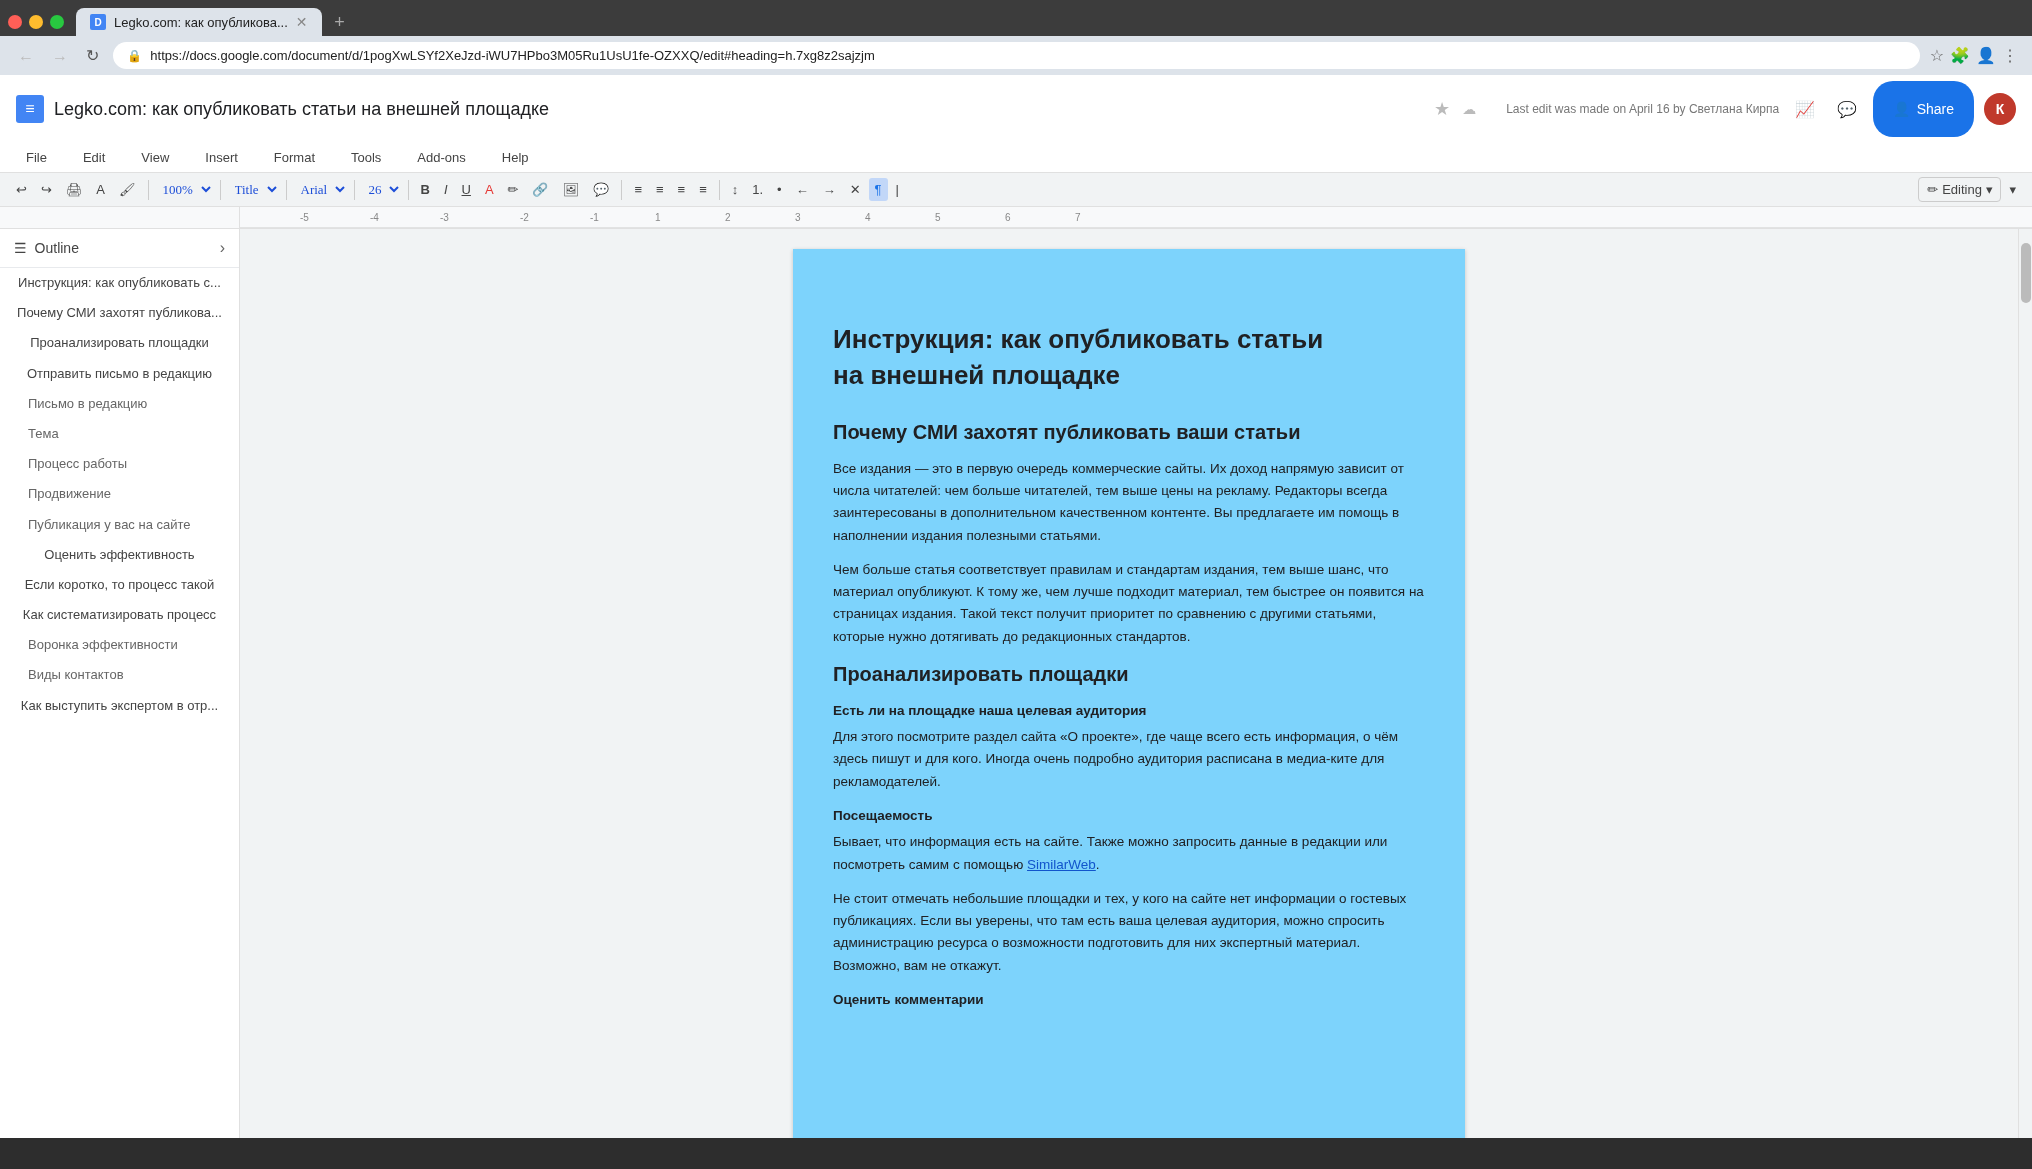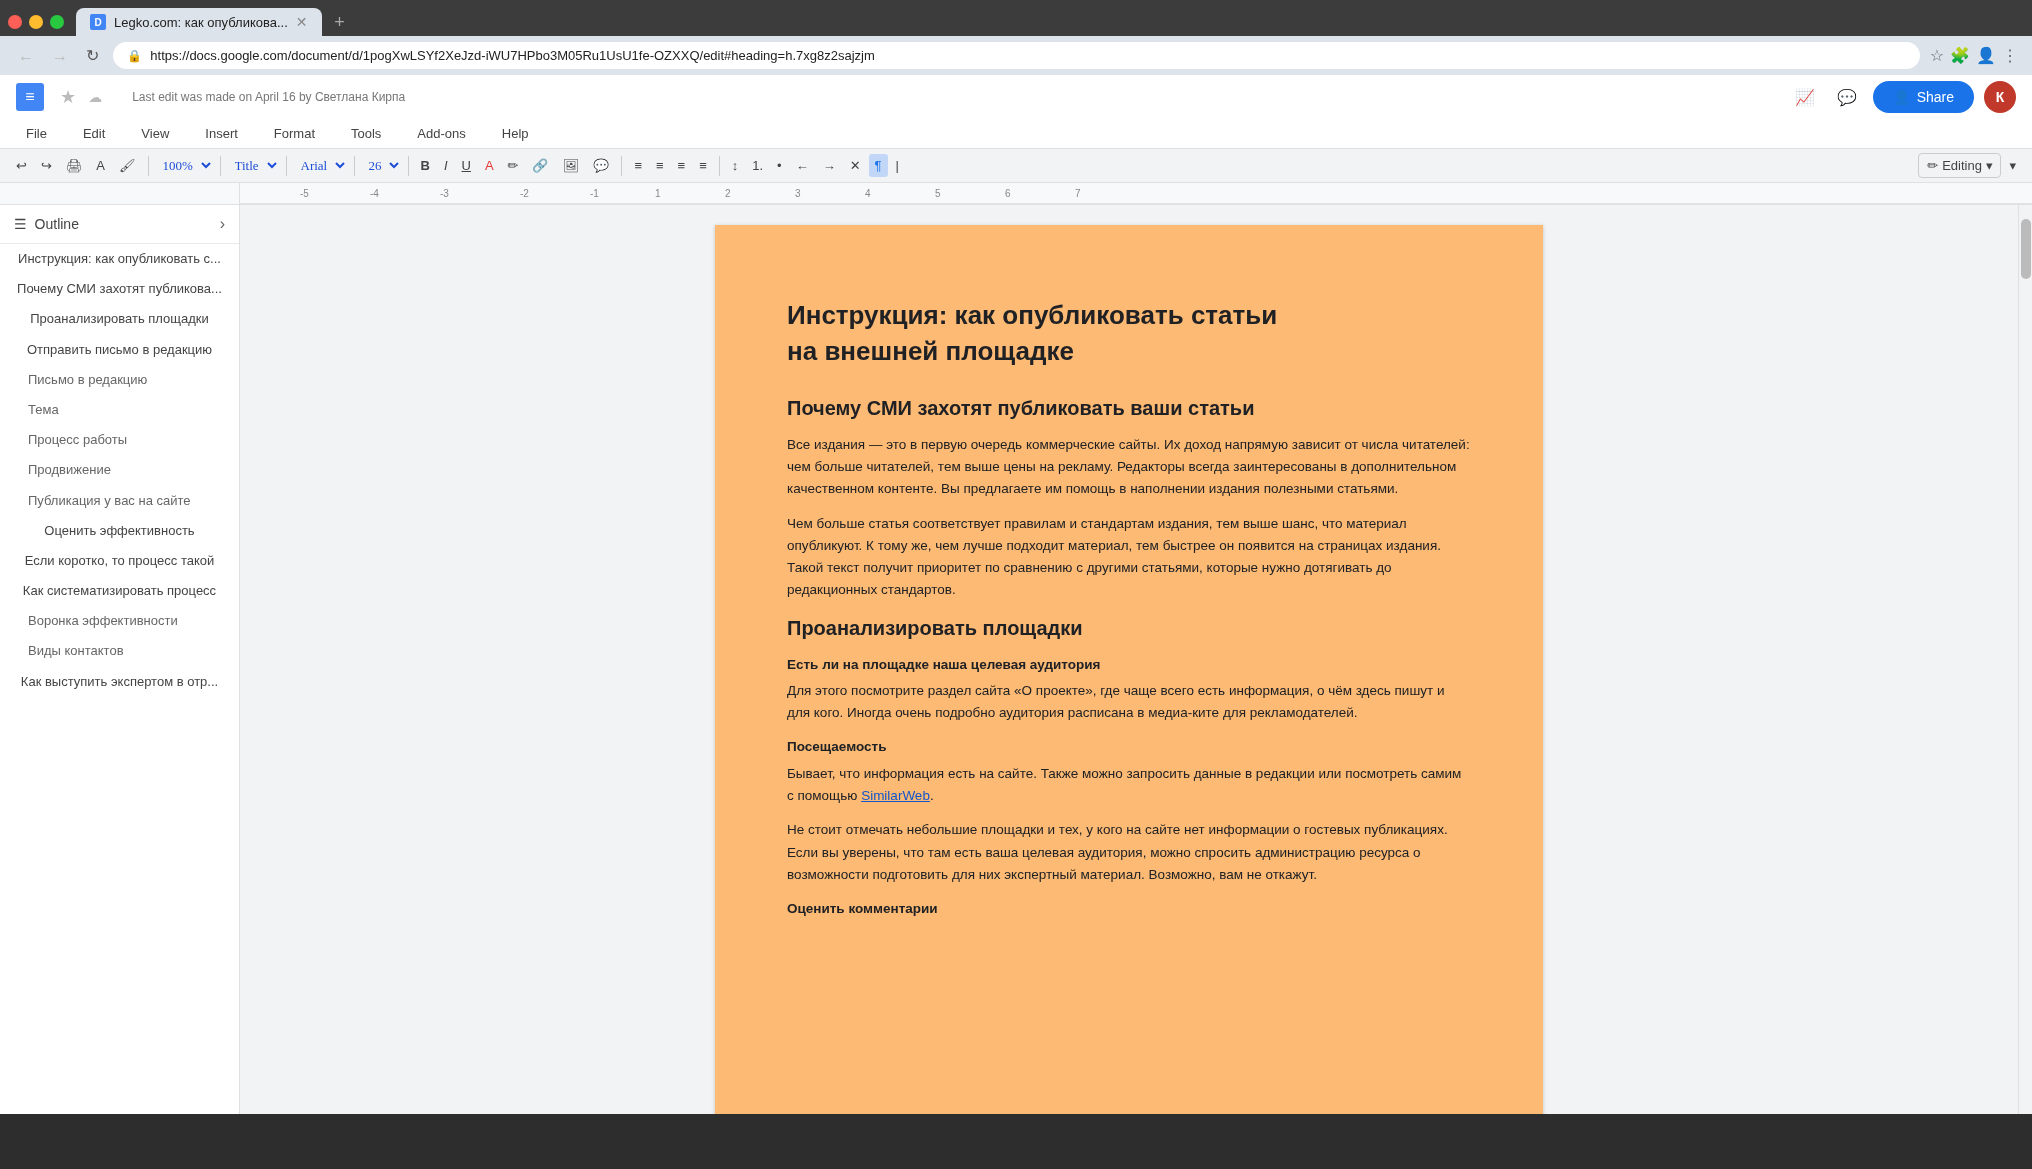--- a/index.html
+++ b/index.html
@@ -32,21 +32,21 @@
     .gdocs-appbar { background: #fff; border-bottom: 1px solid #e0e0e0; }
     .gdocs-title-row { display: flex; align-items: center; padding: 6px 16px; gap: 10px; }
     .gdocs-icon { width: 28px; height: 28px; background: #4285f4; border-radius: 3px; display: flex; align-items: center; justify-content: center; flex-shrink: 0; }
     .gdocs-icon span { color: white; font-weight: bold; font-size: 16px; }
     .gdocs-doc-title { font-size: 18px; color: #202124; font-weight: 400; flex: 1; }
     .gdocs-star { color: #bbb; font-size: 18px; margin-left: 6px; cursor: pointer; }
     .gdocs-cloud { color: #bbb; font-size: 14px; margin-left: 2px; cursor: pointer; }
     .gdocs-last-edit { font-size: 12px; color: #777; margin-left: 20px; }
     .gdocs-toolbar-right { display: flex; align-items: center; gap: 10px; margin-left: auto; }
     .gdocs-icon-btn { width: 32px; height: 32px; display: flex; align-items: center; justify-content: center; cursor: pointer; color: #555; border-radius: 50%; }
-    .gdocs-share-btn { background: #1a73e8; color: white; border-radius: 20px; padding: 8px 20px; font-size: 14px; cursor: pointer; display: flex; align-items: center; gap: 6px; }
+    .gdocs-share-btn { background: #1a73e8; color: white; border-radius: 20px; padding: 20px 20px; font-size: 14px; cursor: pointer; display: flex; align-items: center; gap: 6px; }
     .gdocs-avatar { width: 32px; height: 32px; border-radius: 50%; background: #c0392b; display: flex; align-items: center; justify-content: center; color: white; font-size: 14px; font-weight: bold; }
 
     .gdocs-menu-row { display: flex; align-items: center; padding: 2px 16px; gap: 16px; }
     .menu-item { padding: 5px 10px; font-size: 13px; color: #444; cursor: pointer; border-radius: 4px; }
 
     
     .format-toolbar { background: #f1f3f4; border-bottom: 1px solid #e0e0e0; display: flex; align-items: center; padding: 4px 10px; gap: 2px; flex-wrap: nowrap; }
     .fmt-btn { padding: 4px 6px; font-size: 13px; color: #444; cursor: pointer; border-radius: 3px; border: none; background: none; display: flex; align-items: center; }
     .fmt-sep { width: 1px; height: 20px; background: #ccc; margin: 0 4px; }
     .fmt-select { border: none; background: transparent; font-size: 13px; color: #1d4ed8; cursor: pointer; padding: 2px 4px; border-radius: 3px; font-family: Liberation Serif, serif; }
@@ -63,21 +63,21 @@
     .sidebar { width: 240px; background: #fff; border-right: 1px solid #e0e0e0; overflow-y: auto; flex-shrink: 0; }
     .sidebar-header { display: flex; align-items: center; justify-content: space-between; padding: 10px 14px; border-bottom: 1px solid #e8eaed; }
     .sidebar-title { font-size: 14px; font-weight: 500; color: #444; display: flex; align-items: center; gap: 8px; }
     .sidebar-toggle { color: #666; font-size: 16px; cursor: pointer; }
     .outline-item { padding: 6px 14px; font-size: 13px; color: #444; cursor: pointer; line-height: 1.4; }
     .outline-item.h2 { font-weight: 500; text-align: center; }
     .outline-item.h3 { padding-left: 28px; color: #666; }
 
     
     .doc-area { flex: 1; overflow-y: auto; background: #f1f3f4; padding: 20px 0; display: flex; justify-content: center; }
-    .doc-page { background: #fdba74; width: 828px; min-height: 900px; padding: 72px 72px; box-shadow: 0 1px 4px rgba(0,0,0,0.2); }
+    .doc-page { background: #7dd3fc; width: 672px; min-height: 900px; padding: 72px 40px; box-shadow: 0 1px 4px rgba(0,0,0,0.2); }
 
     
     .doc-h1 { font-size: 26px; font-weight: 700; color: #202124; line-height: 1.4; margin-bottom: 24px; font-family: Arial, sans-serif; }
     .doc-h2 { font-size: 20px; font-weight: 700; color: #202124; line-height: 1.4; margin-bottom: 12px; font-family: Arial, sans-serif; }
     .doc-p { font-size: 13.5px; color: #202124; line-height: 1.65; margin-bottom: 12px; font-family: Arial, sans-serif; }
     .doc-p-bold { font-size: 13.5px; color: #202124; line-height: 1.65; margin-bottom: 4px; font-weight: bold; font-family: Arial, sans-serif; }
     .doc-link { color: #1155cc; text-decoration: underline; cursor: pointer; }
 
     .scrollbar-right { width: 14px; background: #f1f3f4; border-left: 1px solid #e0e0e0; }
   </style>
@@ -120,20 +120,21 @@
     </div>
   </div>
 </div>
 
 <div class="gdocs-appbar">
 
   <div class="gdocs-title-row">
     <div class="gdocs-icon">
       <span>≡</span>
     </div>
+    <span class="gdocs-doc-title">Legko.com: как опубликовать статьи на внешней площадке</span>
     <span class="gdocs-star">★</span>
     <span class="gdocs-cloud">☁</span>
     <span class="gdocs-last-edit">Last edit was made on April 16 by Светлана Кирпа</span>
     <div class="gdocs-toolbar-right">
       <div class="gdocs-icon-btn">📈</div>
       <div class="gdocs-icon-btn">💬</div>
       <div class="gdocs-share-btn">
         <span>👤</span>
         <span>Share</span>
       </div>

